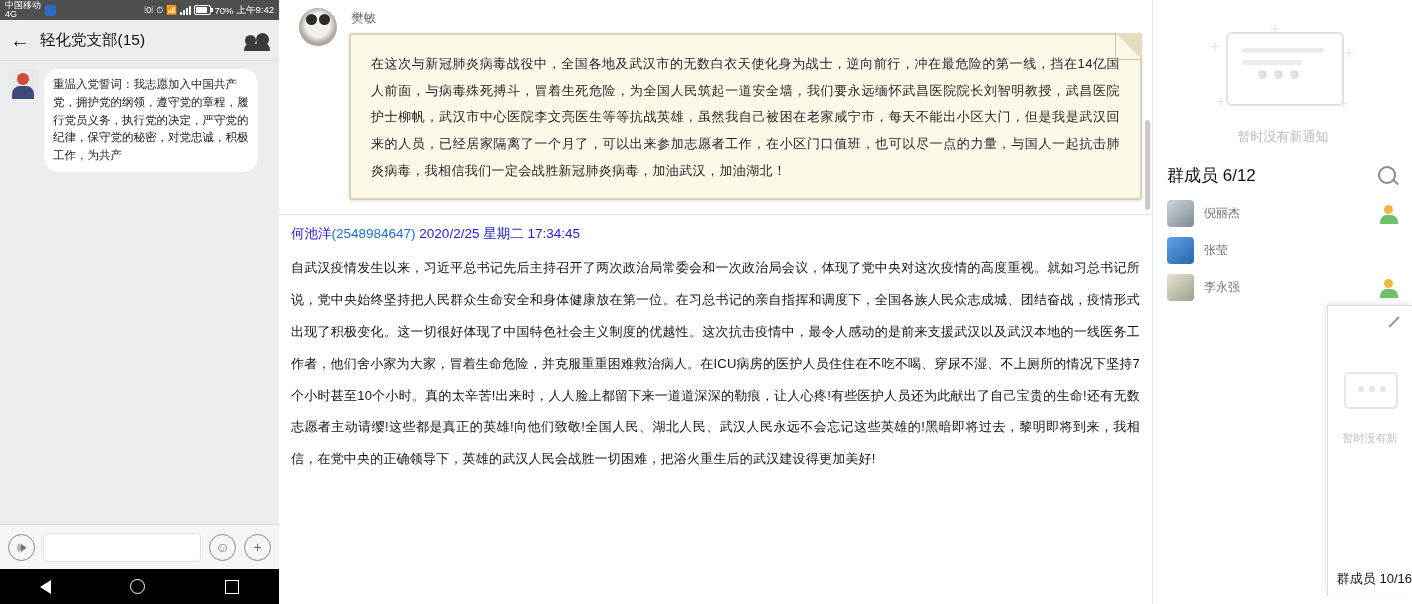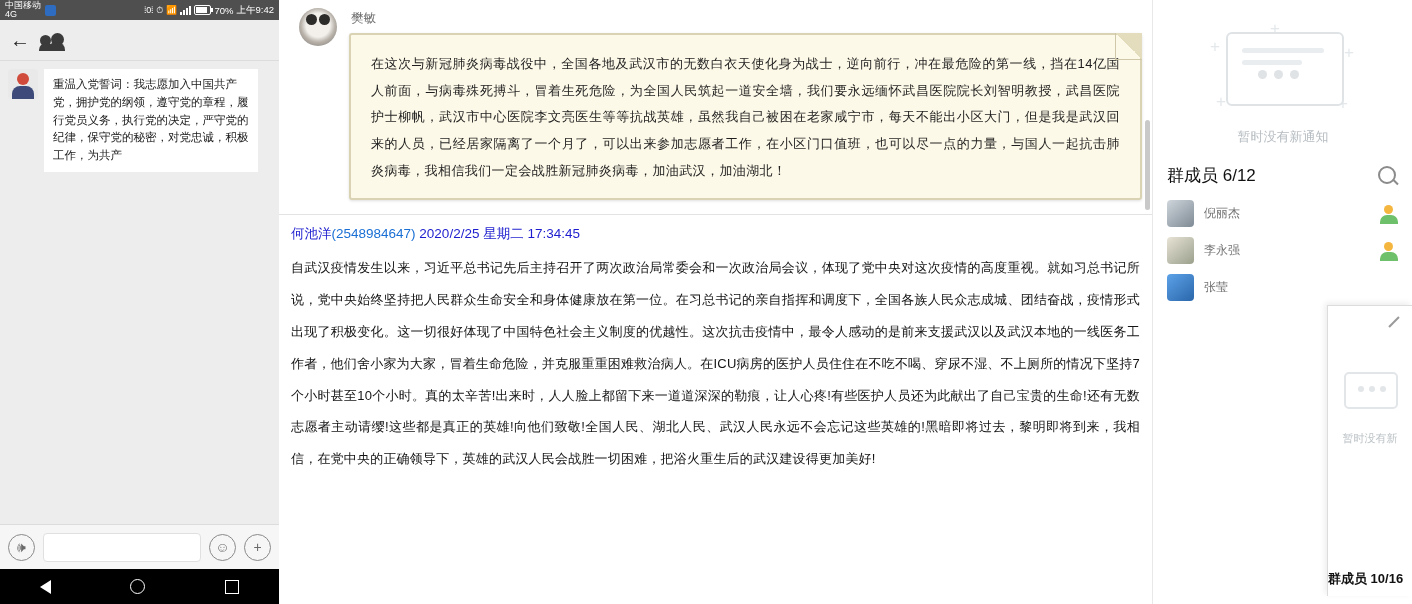--- a/index.html
+++ b/index.html
@@ -35,21 +35,21 @@
   .contacts-ico .p2{width:13px;height:13px;right:0;top:3px;border-radius:50%;}
   .contacts-ico .b1{position:absolute;width:15px;height:8px;background:#3b3b3b;border-radius:7px 7px 0 0;left:-1px;bottom:-1px;}
   .contacts-ico .b2{position:absolute;width:17px;height:9px;background:#3b3b3b;border-radius:8px 8px 0 0;right:-1px;bottom:-1px;}
 
   .chat-body{height:462px;overflow:hidden;padding:8px 8px 0 8px;box-sizing:border-box;position:relative;}
   .msg{display:flex;margin-bottom:10px;align-items:flex-start;}
   .avatar-sq{width:30px;height:30px;border-radius:4px;flex:0 0 30px;background:#c8c8c8;position:relative;overflow:hidden;}
   .av-person{background:#e9e9e9;}
   .av-person:before{content:"";position:absolute;left:9px;top:4px;width:12px;height:12px;border-radius:50%;background:#d14b3c;}
   .av-person:after{content:"";position:absolute;left:4px;top:17px;width:22px;height:13px;border-radius:8px 8px 0 0;background:#3d4a7a;}
-  .bubble{max-width:196px;padding:7px 9px;font-size:11.5px;line-height:1.55;color:#1a1a1a;position:relative;border-radius:0;word-break:break-all;}
+  .bubble{max-width:196px;padding:7px 9px;font-size:11.5px;line-height:1.55;color:#1a1a1a;position:relative;border-radius:15px;word-break:break-all;}
   .bubble.white{background:#ffffff;margin-left:6px;}
   .bubble.white:after{content:"";position:absolute;left:-5px;top:9px;border:5px solid transparent;border-right-color:#ffffff;}
 
   .phone-input{position:absolute;left:0;bottom:35px;width:279px;height:45px;background:#f6f6f6;border-top:1px solid #dcdcdc;display:flex;align-items:center;padding:0 8px;box-sizing:border-box;gap:8px;}
   .circ-btn{width:25px;height:25px;border-radius:50%;border:1.4px solid #8a8a8a;display:flex;align-items:center;justify-content:center;font-size:14px;color:#6a6a6a;background:#f6f6f6;}
   .txt-box{flex:1;height:27px;background:#fff;border-radius:4px;border:1px solid #e0e0e0;}
   .phone-nav{position:absolute;left:0;bottom:0;width:279px;height:35px;background:#000;display:flex;align-items:center;justify-content:space-around;}
   .nav-tri{width:0;height:0;border-top:7px solid transparent;border-bottom:7px solid transparent;border-right:11px solid #fff;}
   .nav-cir{width:13px;height:13px;border:1.6px solid #fff;border-radius:50%;}
   .nav-sq{width:12px;height:12px;border:1.6px solid #fff;}
@@ -120,21 +120,21 @@
 
   
   .overlay-win{position:absolute;right:0;bottom:0;width:84px;height:290px;background:#fff;border-left:1px solid #dcdcdc;border-top:1px solid #dcdcdc;box-shadow:-2px -2px 6px rgba(0,0,0,.08);overflow:hidden;}
   .ow-pen{position:absolute;right:10px;top:8px;width:16px;height:16px;}
   .ow-pen:before{content:"";position:absolute;width:14px;height:2px;background:#9a9a9a;transform:rotate(-45deg);top:7px;left:1px;}
   .ow-ph{position:absolute;left:6px;top:60px;width:70px;height:50px;}
   .ow-frame{position:absolute;left:10px;top:6px;width:50px;height:33px;border:2px solid #e2e6e9;border-radius:5px;}
   .ow-dots{position:absolute;left:24px;top:20px;display:flex;gap:5px;}
   .ow-dots b{width:6px;height:6px;border-radius:50%;background:#e2e6e9;display:block;}
   .ow-text{position:absolute;top:125px;left:0;width:100%;text-align:center;font-size:11px;color:#bcc2c6;white-space:nowrap;}
-  .ow-foot{position:absolute;bottom:8px;left:0;width:100%;text-align:left;font-size:13px;font-weight:bold;color:#111;white-space:nowrap;}
+  .ow-foot{position:absolute;bottom:8px;left:0;width:100%;text-align:right;font-size:13px;font-weight:normal;color:#111;white-space:nowrap;}
 </style>
 </head>
 <body>
 
 <div class="root">
 
   <div class="phone">
 
     <div class="phone-status">
       <div class="ps-left">
@@ -155,20 +155,21 @@
         <span class="batt">
             <span></span>
           </span>
         <span>70%</span>
         <span>上午9:42</span>
       </div>
     </div>
 
     <div class="phone-header">
       <div class="back-arrow">←</div>
+      <div class="chat-title">轻化党支部(15)</div>
       <div class="contacts-ico">
         <span class="p1"></span>
           <span class="p2"></span>
           <span class="b1"></span>
           <span class="b2"></span>
       </div>
     </div>
 
     <div class="chat-body">
 
@@ -252,31 +253,31 @@
     <div class="member">
       <div class="m-av m-av1"></div>
       <div class="m-name">倪丽杰</div>
       <div class="m-tag">
           <span class="hd"></span>
           <span class="bd"></span>
         </div>
     </div>
 
     <div class="member">
+      <div class="m-av m-av3"></div>
+      <div class="m-name">张莹</div>
+    </div>
+
+    <div class="member">
       <div class="m-av m-av2"></div>
       <div class="m-name">李永强</div>
       <div class="m-tag">
           <span class="hd"></span>
           <span class="bd"></span>
         </div>
-    </div>
-
-    <div class="member">
-      <div class="m-av m-av3"></div>
-      <div class="m-name">张莹</div>
     </div>
   </div>
 
   <div class="overlay-win">
     <div class="ow-pen"></div>
     <div class="ow-ph">
       <div class="ow-frame"></div>
       <div class="ow-dots">
           <b></b>
           <b></b>

